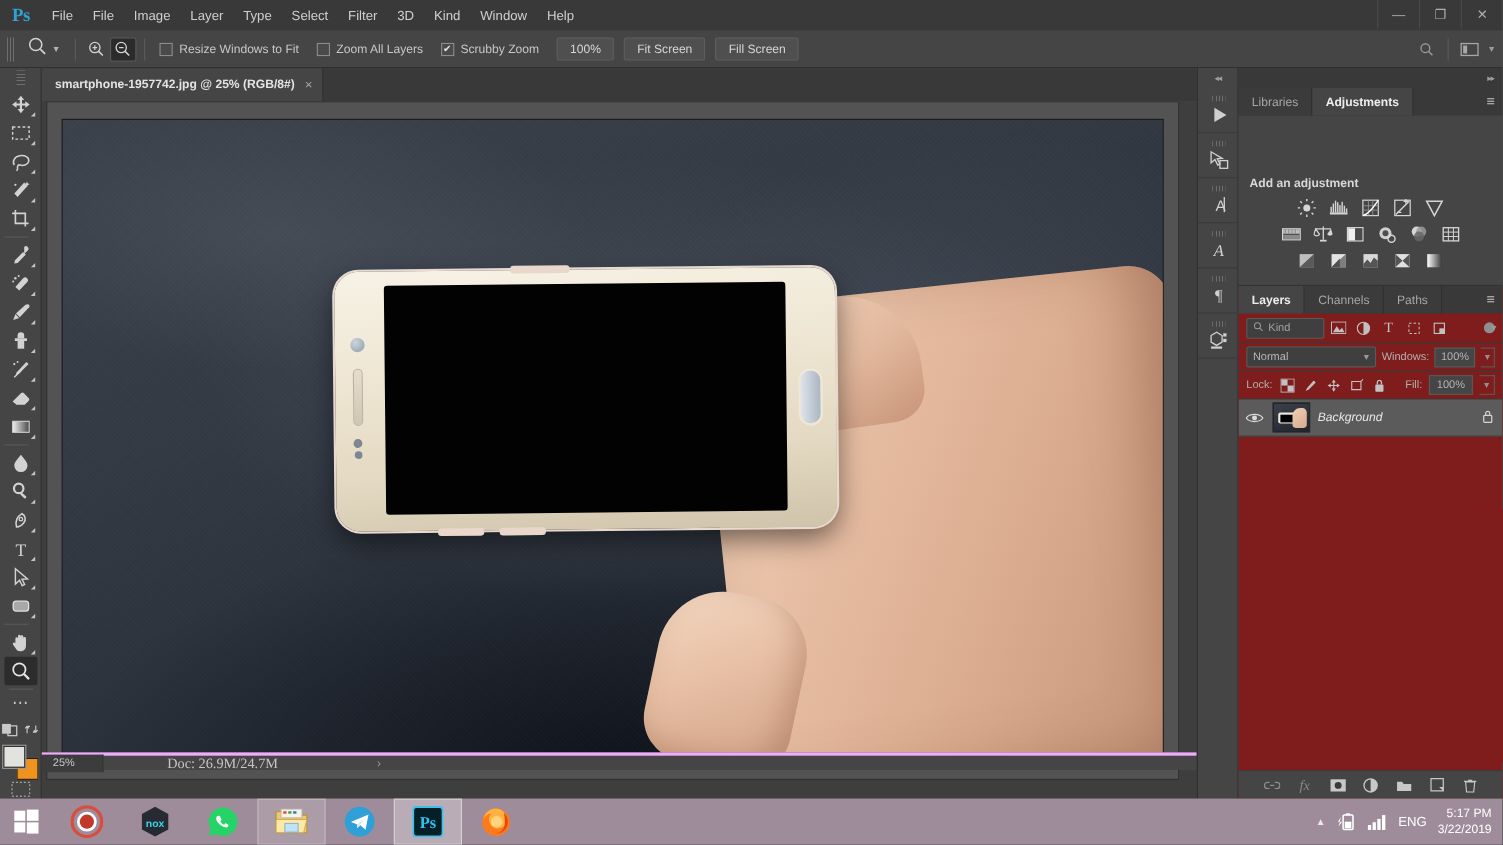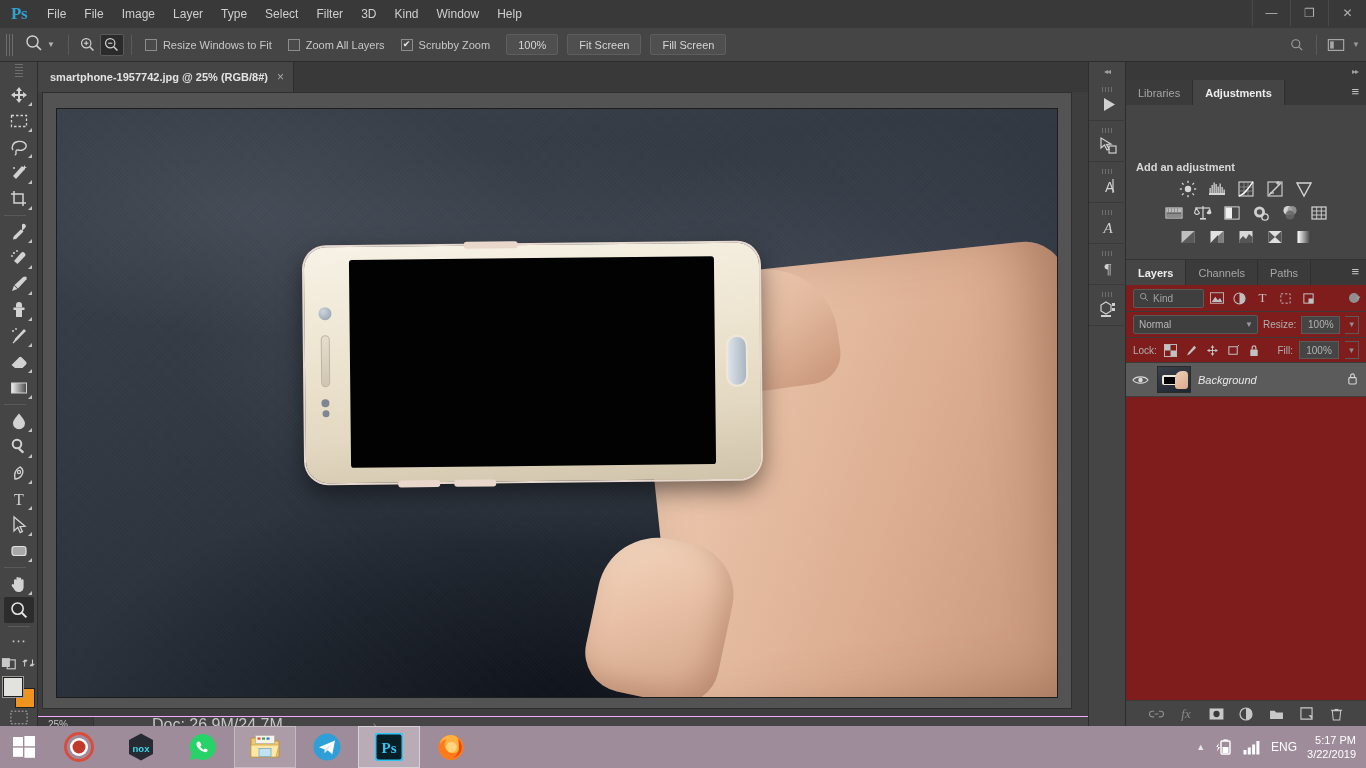--- a/index.html
+++ b/index.html
@@ -184,28 +184,27 @@
     background: #e9d7cc; border-radius: 3px; }
   .ph-bot-b1 { position: absolute; left: 92px; bottom: -5px; width: 42px; height: 7px;
     background: #e9d7cc; border-radius: 3px; }
   .ph-bot-b2 { position: absolute; left: 148px; bottom: -5px; width: 42px; height: 7px;
     background: #e9d7cc; border-radius: 3px; }
 
   
   .statusbar {
     position: absolute; left: 38px; top: 684px; width: 1050px; height: 16px;
     background: #454545; display: flex; align-items: center;
-    border-top: 1px solid #f0abfc;
-    margin-top: 32px;
+    border-top: 3px solid #f0abfc;
   }
   .status-zoom {
     width: 56px; height: 16px; background: #3c3c3c; color: #c6c6c6; font-size: 10px;
     display: flex; align-items: center; padding-left: 10px; border-right: 1px solid #333;
   }
-  .status-doc { color: #c6c6c6; font-size: 16px; margin-left: 58px; }
+  .status-doc { color: #c6c6c6; font-size: 13px; margin-left: 58px; font-family: Liberation Serif, serif; }
   .status-arrow { color: #9a9a9a; font-size: 11px; margin-left: 90px; }
 
   
   .icondock {
     position: absolute; left: 1088px; top: 62px; width: 38px; height: 664px;
     background: #454545; border-left: 1px solid #2d2d2d; border-right: 1px solid #2d2d2d;
   }
   .dock-collapse { height: 18px; display: flex; align-items: center; justify-content: center;
     color: #a0a0a0; font-size: 8px; letter-spacing: -1px; }
   .dock-cell {
@@ -860,21 +859,21 @@
             </svg>
         </div>
         <div class="toggle-dot"></div>
       </div>
 
       <div class="blendrow">
         <div class="blendsel">
           <span>Normal</span>
           <span class="selcaret">▼</span>
         </div>
-        <span class="fld-label">Resize:</span>
+        <span class="fld-label">Windows:</span>
         <div class="numfield">100%</div>
         <div class="mini-caret">▼</div>
       </div>
 
       <div class="lockrow">
         <span class="fld-label">Lock:</span>
         <span class="lock-ico">
           <svg width="13" height="13" viewBox="0 0 14 14">
               <rect x="1" y="1" width="6" height="6" fill="#c2c2c2"></rect>
               <rect x="7" y="7" width="6" height="6" fill="#c2c2c2"></rect>

